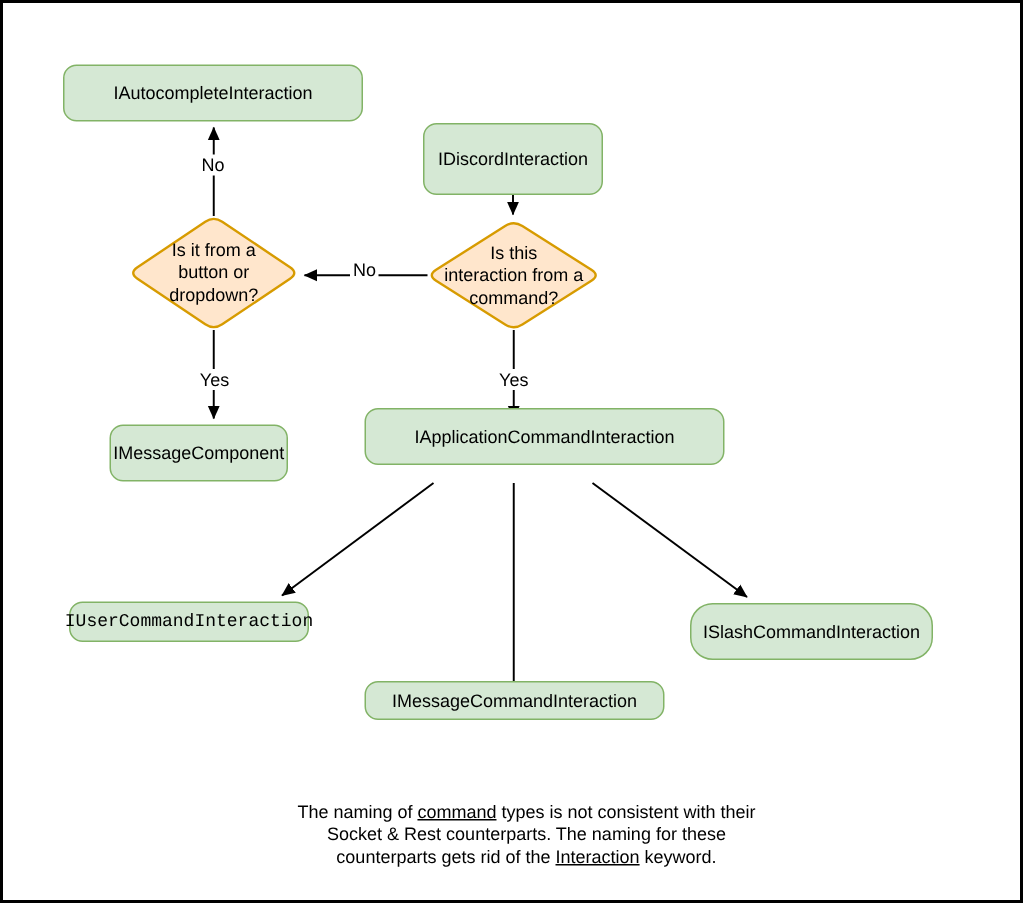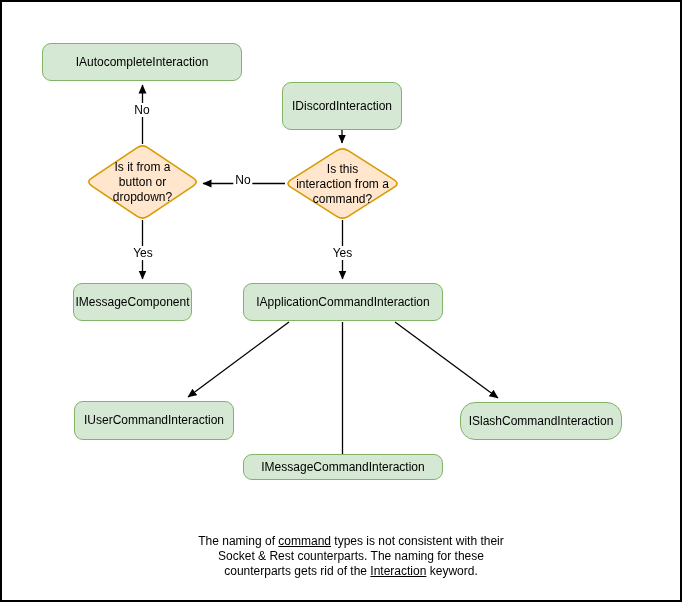--- a/index.html
+++ b/index.html
@@ -108,23 +108,23 @@
     <path class="diamond" d="M 146.15,145.8 L 191.35,176.2 Q 197,180 191.35,183.8 L 146.15,214.2 Q 140.5,218 134.85,214.2 L 89.65,183.8 Q 84,180 89.65,176.2 L 134.85,145.8 Q 140.5,142 146.15,145.8 Z"></path>
     <path class="diamond" d="M 346.25,148.65 L 392.25,177.85 Q 398,181.5 392.25,185.15 L 346.25,214.35 Q 340.5,218 334.75,214.35 L 288.75,185.15 Q 283,181.5 288.75,177.85 L 334.75,148.65 Q 340.5,145 346.25,148.65 Z"></path>
   </svg>
 
   <div class="node" style="left:40px;  top:41px;  width:200px; height:38px;">IAutocompleteInteraction</div>
 
   <div class="node" style="left:280px; top:32px;  width:120px; height:48px;margin-top:48px;">IDiscordInteraction</div>
 
   <div class="node" style="left:71px;  top:281px; width:119px; height:38px;">IMessageComponent</div>
 
-  <div class="node" style="left:241px; top:281px; width:200px; height:38px;text-align:center;">IApplicationCommandInteraction</div>
+  <div class="node" style="left:241px; top:270px; width:240px; height:38px;text-align:center;">IApplicationCommandInteraction</div>
 
-  <div class="node" style="left:72px;  top:399px; width:160px; height:39px;">IUserCommandInteraction</div>
+  <div class="node" style="left:44px;  top:399px; width:160px; height:27px;font-family:Liberation Mono, monospace;">IUserCommandInteraction</div>
 
   <div class="node" style="left:458px; top:400px; width:162px; height:38px;border-radius:15px;">ISlashCommandInteraction</div>
 
   <div class="node" style="left:241px; top:452px; width:200px; height:22px;">IMessageCommandInteraction</div>
 
   <div class="diamond-label" style="left:140.5px; top:180px; width:100px;">Is it from a
 button or
 dropdown?</div>
 
   <div class="diamond-label" style="left:340.5px; top:181.5px; width:112px;">Is this

